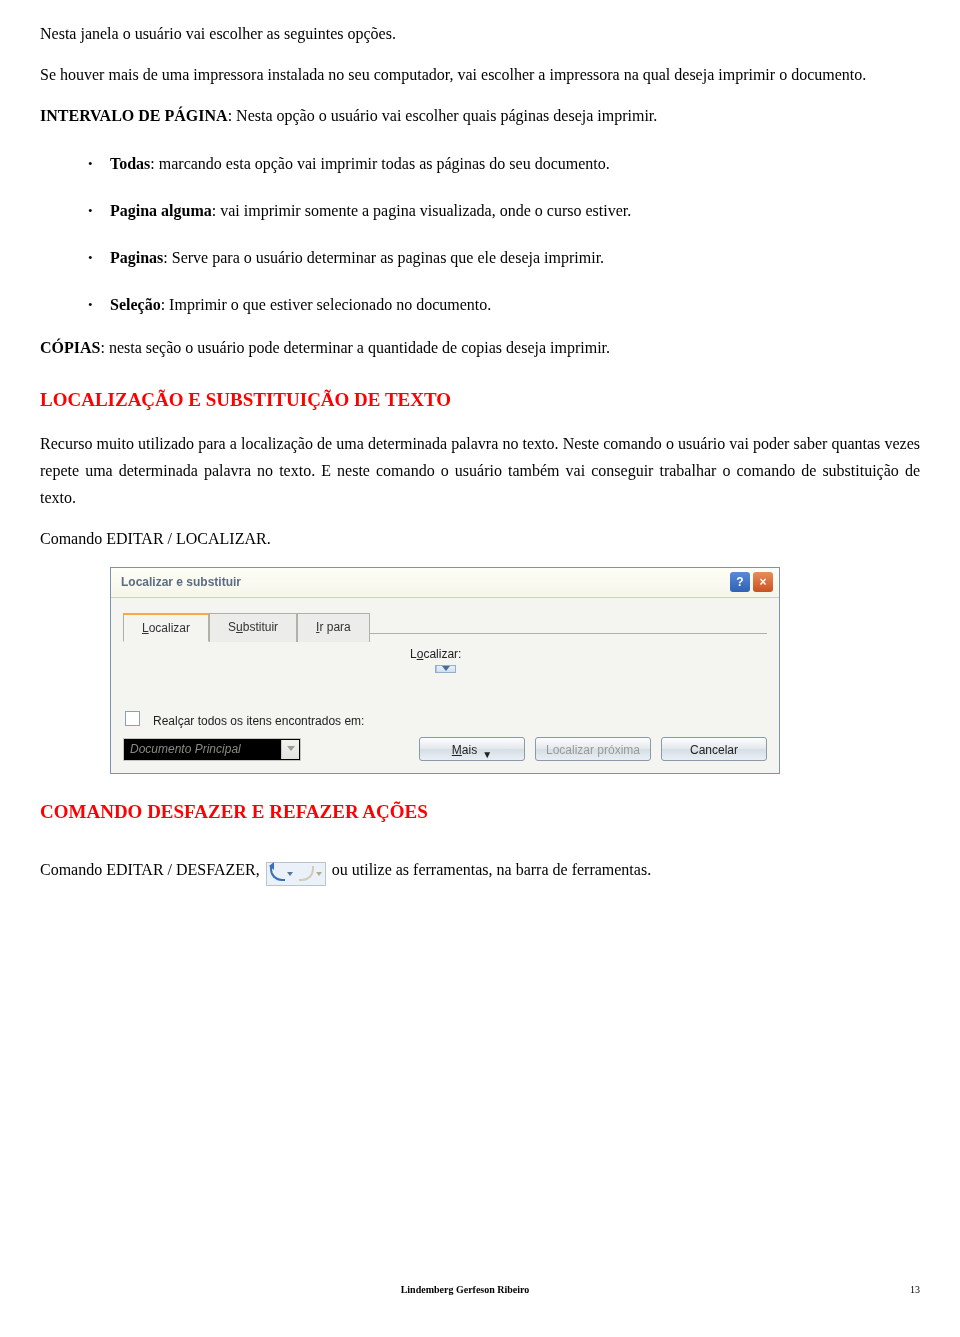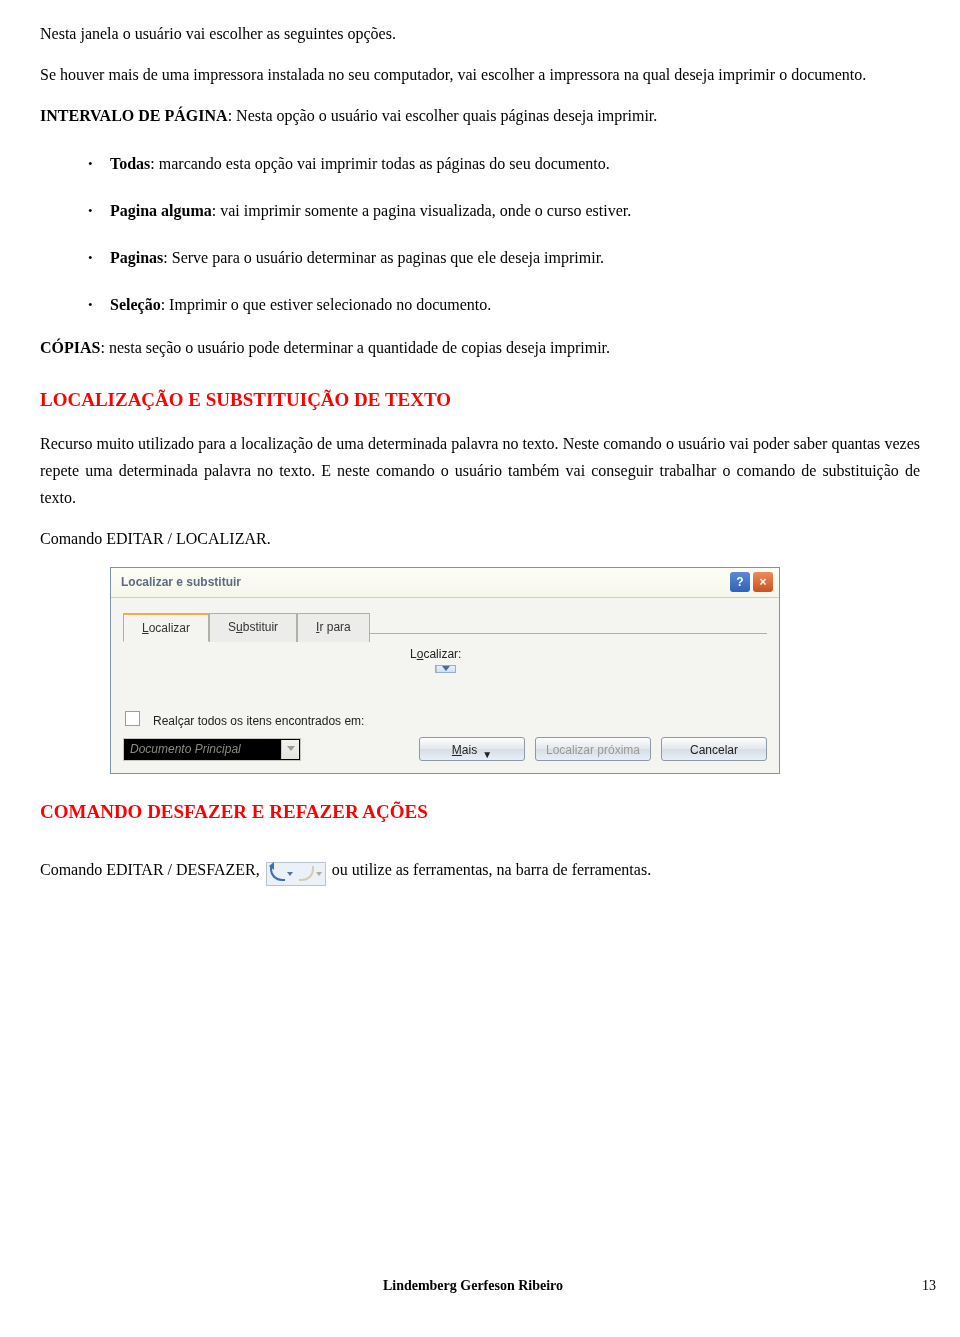--- a/index.html
+++ b/index.html
@@ -243,23 +243,23 @@
   .caret-dn {
     width: 0; height: 0;
     border-left: 3px solid transparent;
     border-right: 3px solid transparent;
     border-top: 4px solid #5a739a;
   }
   .footer {
     position: absolute;
     bottom: 22px;
     left: 40px;
-    right: 24px;
-    display: flex;
-    font-size: 14px;
+    right: 40px;
+    display: flex;
+    font-size: 10px;
   }
   .footer-author {
     flex: 1;
     text-align: center;
     font-weight: bold;
   }
   .footer-page {
     width: 30px;
     text-align: right;
   }

